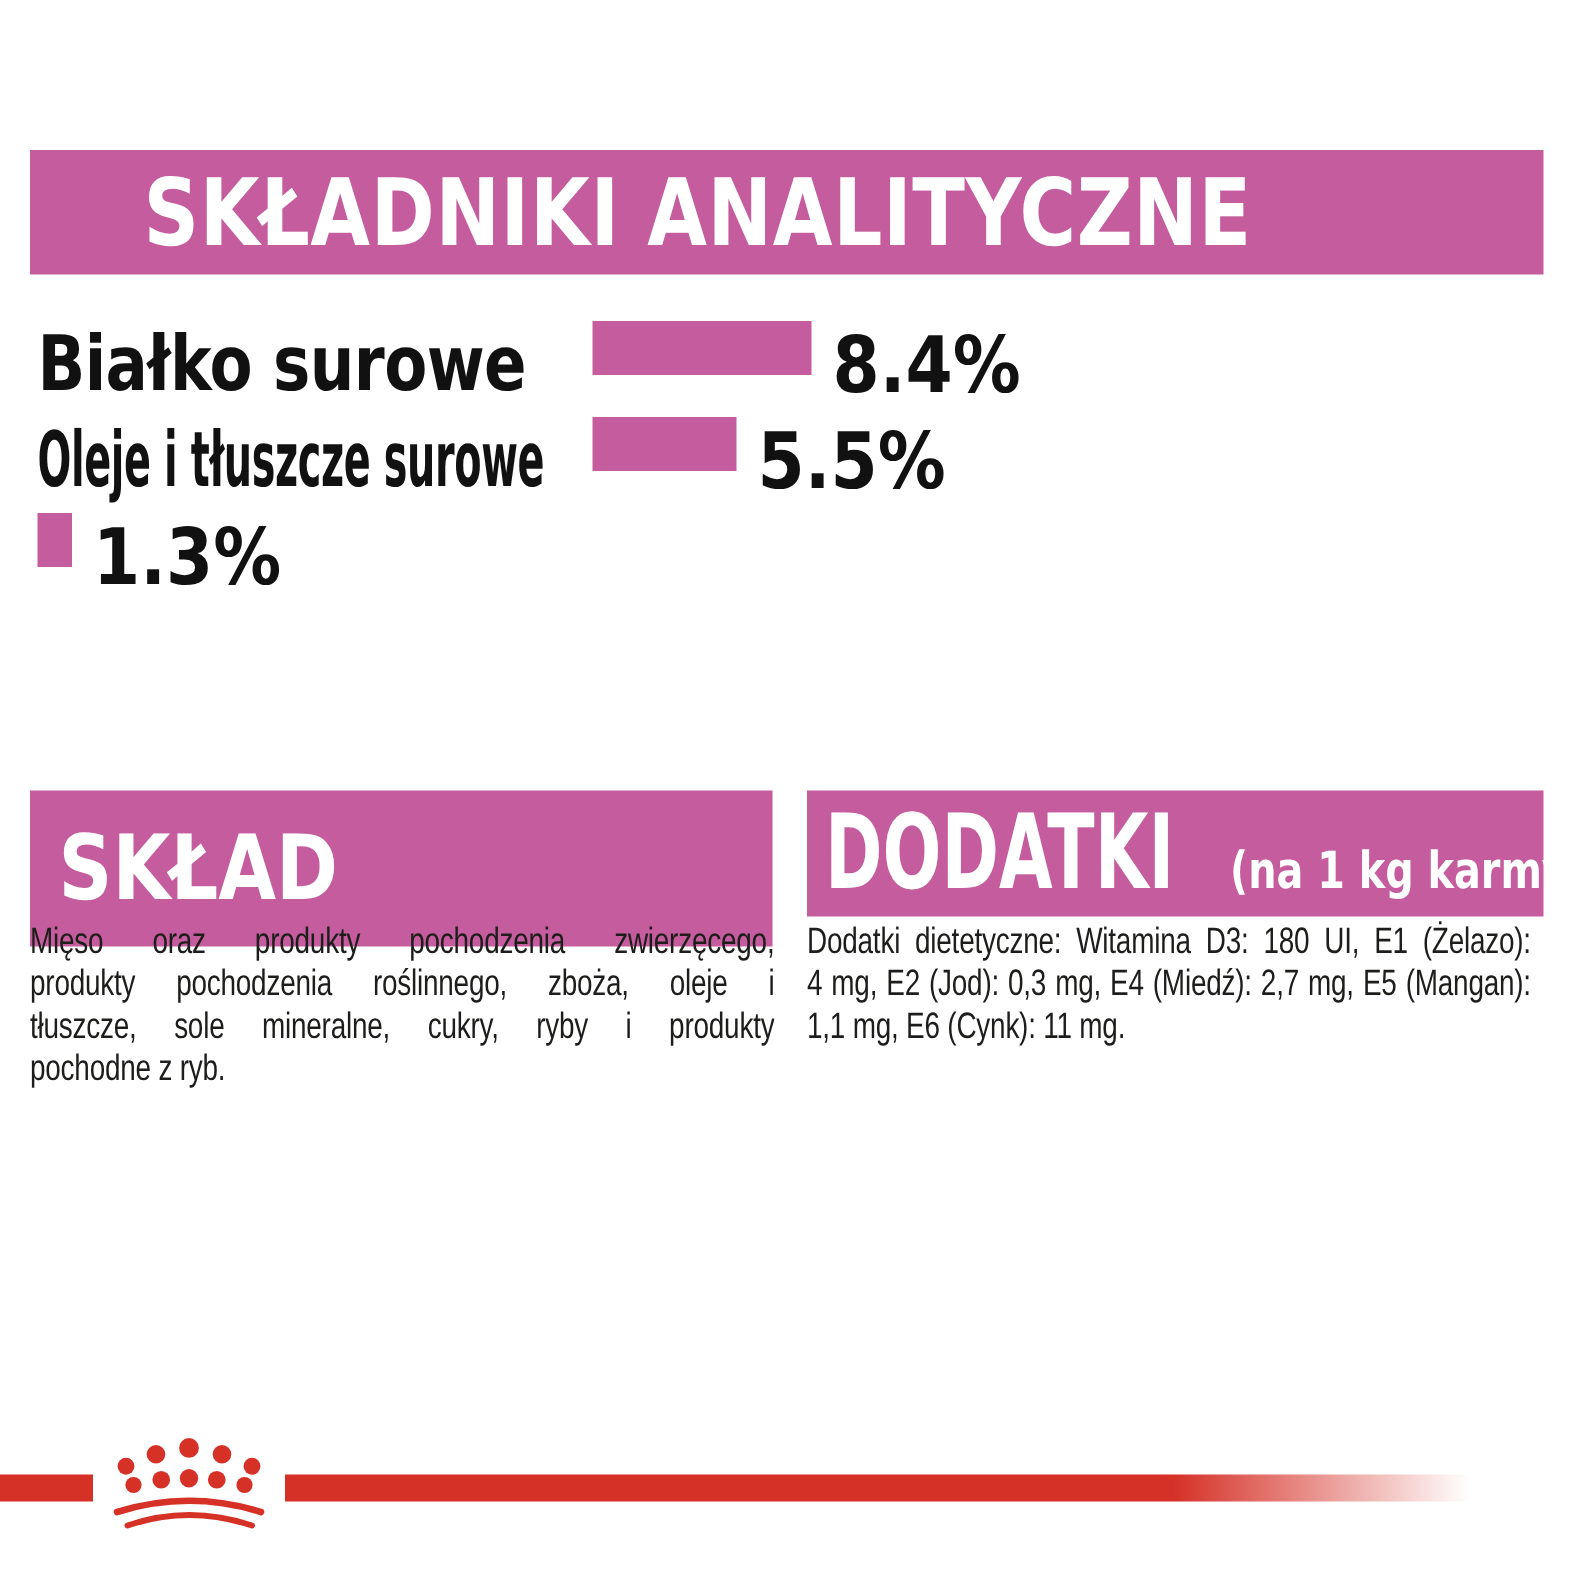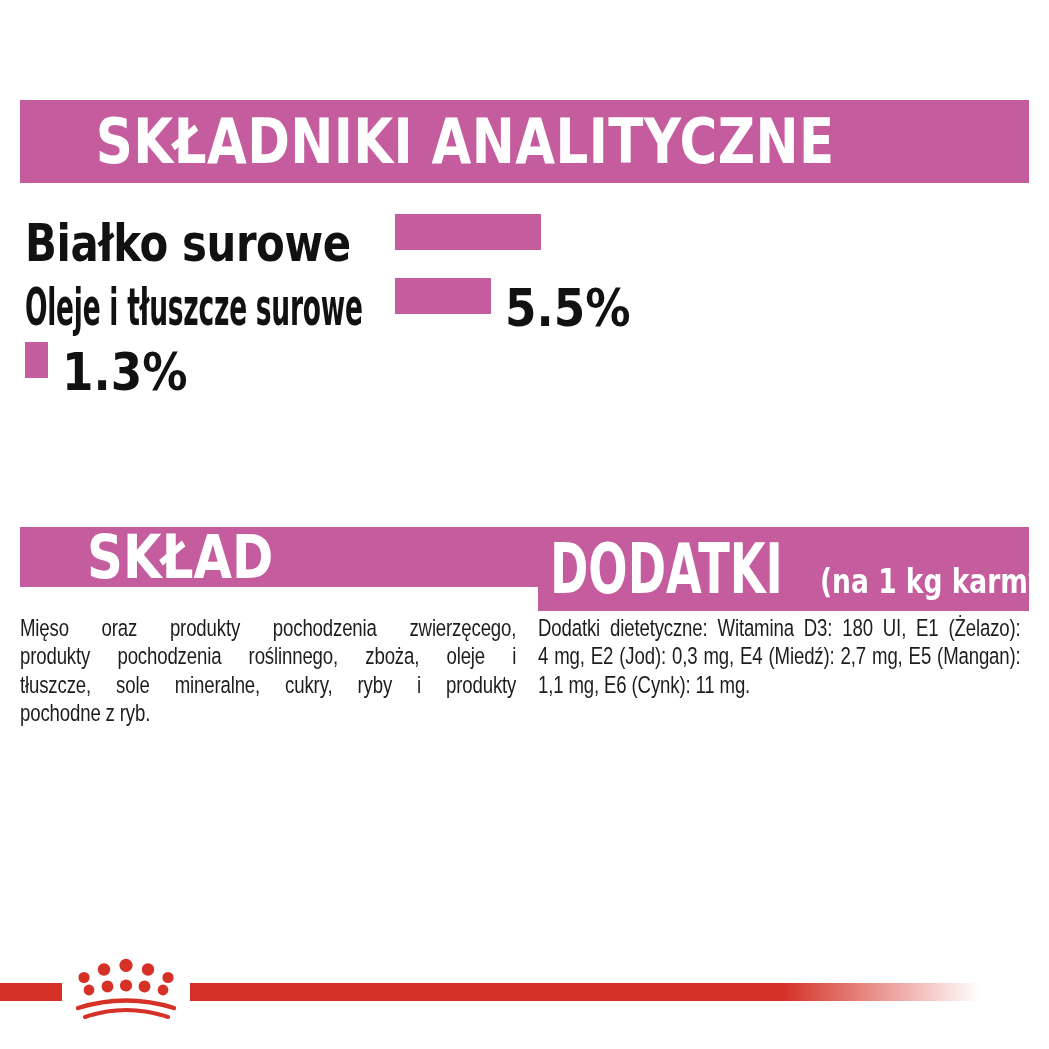--- a/index.html
+++ b/index.html
@@ -14,21 +14,21 @@
   }
   
   .banner{
     position:absolute;background:var(--pink);display:flex;align-items:center;justify-content:flex-start;
   }
   .main-banner{left:20px;top:100px;width:1009px;height:83px;}
   .banner-title{
     color:#fff;font-weight:bold;white-space:nowrap;display:inline-block;
   }
   .main-banner .banner-title{font-size:62px;transform:scaleX(.83);letter-spacing:.5px;}
-  .sklad-banner{left:20px;top:527px;width:495px;height:60px;padding-left:48px;}
+  .sklad-banner{left:20px;top:527px;width:495px;height:104px;}
   .sklad-banner .banner-title{font-size:60px;transform:scaleX(.83);}
   .dodatki-banner{left:538px;top:527px;width:491px;height:84px;justify-content:flex-start;}
   .dod-row{display:flex;align-items:baseline;margin-left:12px;gap:27px;}
   .dod-title-wrap{width:233px;}
   .dod-title-wrap .banner-title{font-size:69px;transform:scaleX(.67);transform-origin:left;}
   .dod-sub-wrap{width:230px;margin-left:10px;}
   .banner-sub{
     color:#fff;font-weight:bold;white-space:nowrap;display:inline-block;
     font-size:34px;transform:scaleX(.78);transform-origin:left;
   }
@@ -76,20 +76,21 @@
 
   <header class="banner main-banner">
     <span class="banner-title">SKŁADNIKI ANALITYCZNE</span>
   </header>
 
   <section class="chart">
     <div class="chart-rows">
   <div class="chart-row">
     <span class="chart-label"><span class="clabel-in">Białko surowe</span></span>
     <span class="chart-bar" style="width: 146px; background: rgb(197, 92, 158);"></span>
+    <span class="chart-value"><span class="cval-in">8.4%</span></span>
   </div>
 
   <div class="chart-row">
     <span class="chart-label"><span class="clabel-in">Oleje i tłuszcze surowe</span></span>
     <span class="chart-bar" style="width: 96px; background: rgb(197, 92, 158);"></span>
     <span class="chart-value"><span class="cval-in">5.5%</span></span>
   </div>
 
   <div class="chart-row">
     <span class="chart-bar" style="width: 23px; background: rgb(197, 92, 158);"></span>

